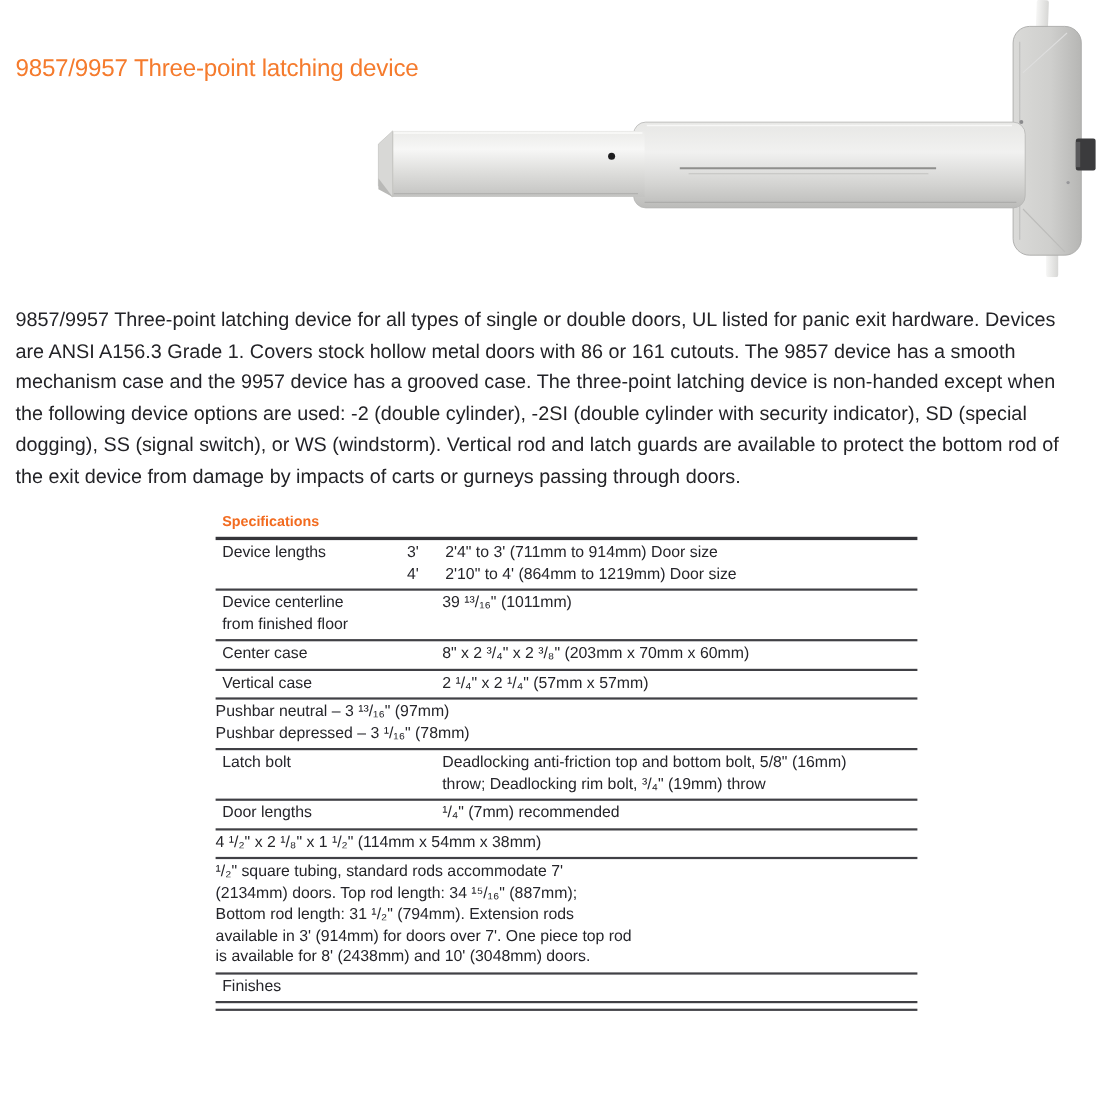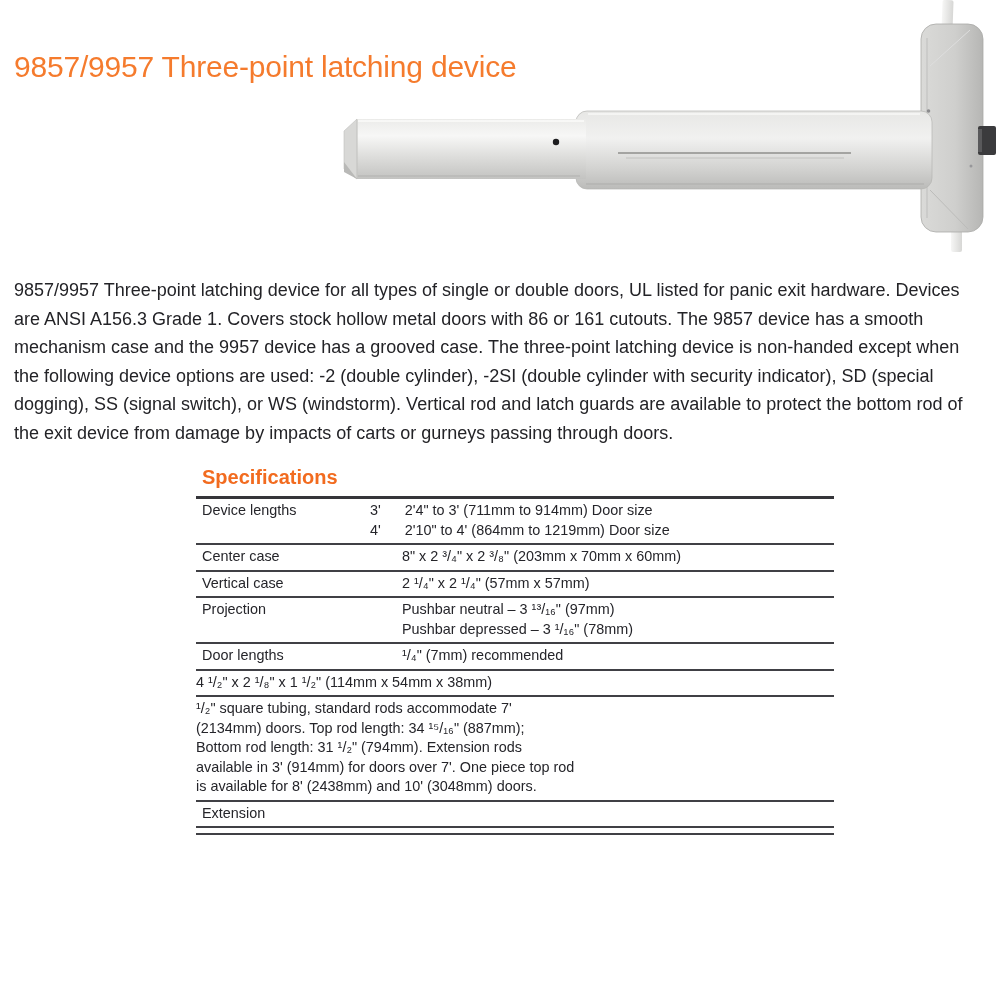--- a/index.html
+++ b/index.html
@@ -1,28 +1,28 @@
 <!DOCTYPE html>
 <html><head>
 <meta charset="utf-8">
 <style>
   html,body{margin:0;padding:0;background:#ffffff;}
   #page{position:relative;width:1000px;height:1000px;background:#ffffff;overflow:hidden;
         font-family:"Liberation Sans","DejaVu Sans",sans-serif;color:#222226;}
 
-  .page-title{position:absolute;left:14px;top:30px;font-size:30px;line-height:34px;
+  .page-title{position:absolute;left:14px;top:30px;font-size:22px;line-height:34px;
         font-weight:400;letter-spacing:-0.2px;color:#f57b2d;}
 
   .product-photo{position:absolute;left:330px;top:0;width:670px;height:252px;}
 
   .description{position:absolute;left:14px;top:258px;width:958px;
         font-size:18px;line-height:28.6px;color:#232327;}
 
   .specs{position:absolute;left:196px;top:466px;width:638px;}
-  .specs-heading{font-size:20px;font-weight:bold;color:#f26b1f;margin:0 0 7px 6px;}
+  .specs-heading{font-size:13px;font-weight:bold;color:#f26b1f;margin:0 0 7px 6px;}
   .spec-table{border-top:3px solid #35353a;border-bottom:2px solid #404045;width:638px;}
   .spec-row{display:flex;padding:2px 0 3px 0;}
   .spec-row + .spec-row{border-top:2px solid #404045;gap:32px;}
   .spec-label{flex:0 0 168px;padding-left:6px;white-space:pre-wrap;
         font-size:14.4px;line-height:19.5px;color:#25252a;}
   .spec-value{flex:1;white-space:pre-wrap;font-size:14.4px;line-height:19.5px;color:#25252a;}
 </style>
 </head>
 <body>
 
@@ -95,57 +95,66 @@
 
     <div class="spec-table">
 
 
       <div class="spec-row">
         <div class="spec-label">Device lengths</div>
         <div class="spec-value">3'      2'4" to 3' (711mm to 914mm) Door size
 4'      2'10" to 4' (864mm to 1219mm) Door size</div>
       </div>
 
+      <div class="spec-row">
+        <div class="spec-label">Device centerline
+from finished floor</div>
+        <div class="spec-value">39 ¹³/₁₆" (1011mm)</div>
+      </div>
 
       <div class="spec-row">
         <div class="spec-label">Center case</div>
         <div class="spec-value">8" x 2 ³/₄" x 2 ³/₈" (203mm x 70mm x 60mm)</div>
       </div>
 
       <div class="spec-row">
         <div class="spec-label">Vertical case</div>
         <div class="spec-value">2 ¹/₄" x 2 ¹/₄" (57mm x 57mm)</div>
       </div>
 
       <div class="spec-row">
-        <div class="spec-label">Projection</div>
         <div class="spec-value">Pushbar neutral – 3 ¹³/₁₆" (97mm)
 Pushbar depressed – 3 ¹/₁₆" (78mm)</div>
       </div>
 
+      <div class="spec-row">
+        <div class="spec-label">Latch bolt</div>
+        <div class="spec-value">Deadlocking anti-friction top and bottom bolt, 5/8" (16mm)
+throw; Deadlocking rim bolt, ³/₄" (19mm) throw</div>
+      </div>
 
       <div class="spec-row">
         <div class="spec-label">Door lengths</div>
         <div class="spec-value">¹/₄" (7mm) recommended</div>
       </div>
 
       <div class="spec-row">
         <div class="spec-value">4 ¹/₂" x 2 ¹/₈" x 1 ¹/₂" (114mm x 54mm x 38mm)</div>
       </div>
 
       <div class="spec-row">
         <div class="spec-value">¹/₂" square tubing, standard rods accommodate 7'
 (2134mm) doors. Top rod length: 34 ¹⁵/₁₆" (887mm);
 Bottom rod length: 31 ¹/₂" (794mm). Extension rods
 available in 3' (914mm) for doors over 7'. One piece top rod
 is available for 8' (2438mm) and 10' (3048mm) doors.</div>
       </div>
 
       <div class="spec-row">
-        <div class="spec-label">Extension</div>
+        <div class="spec-label">Finishes</div>
       </div>
 
       <div class="spec-row">
         
         
       </div>
 
     </div>
   </div>
 </div>

